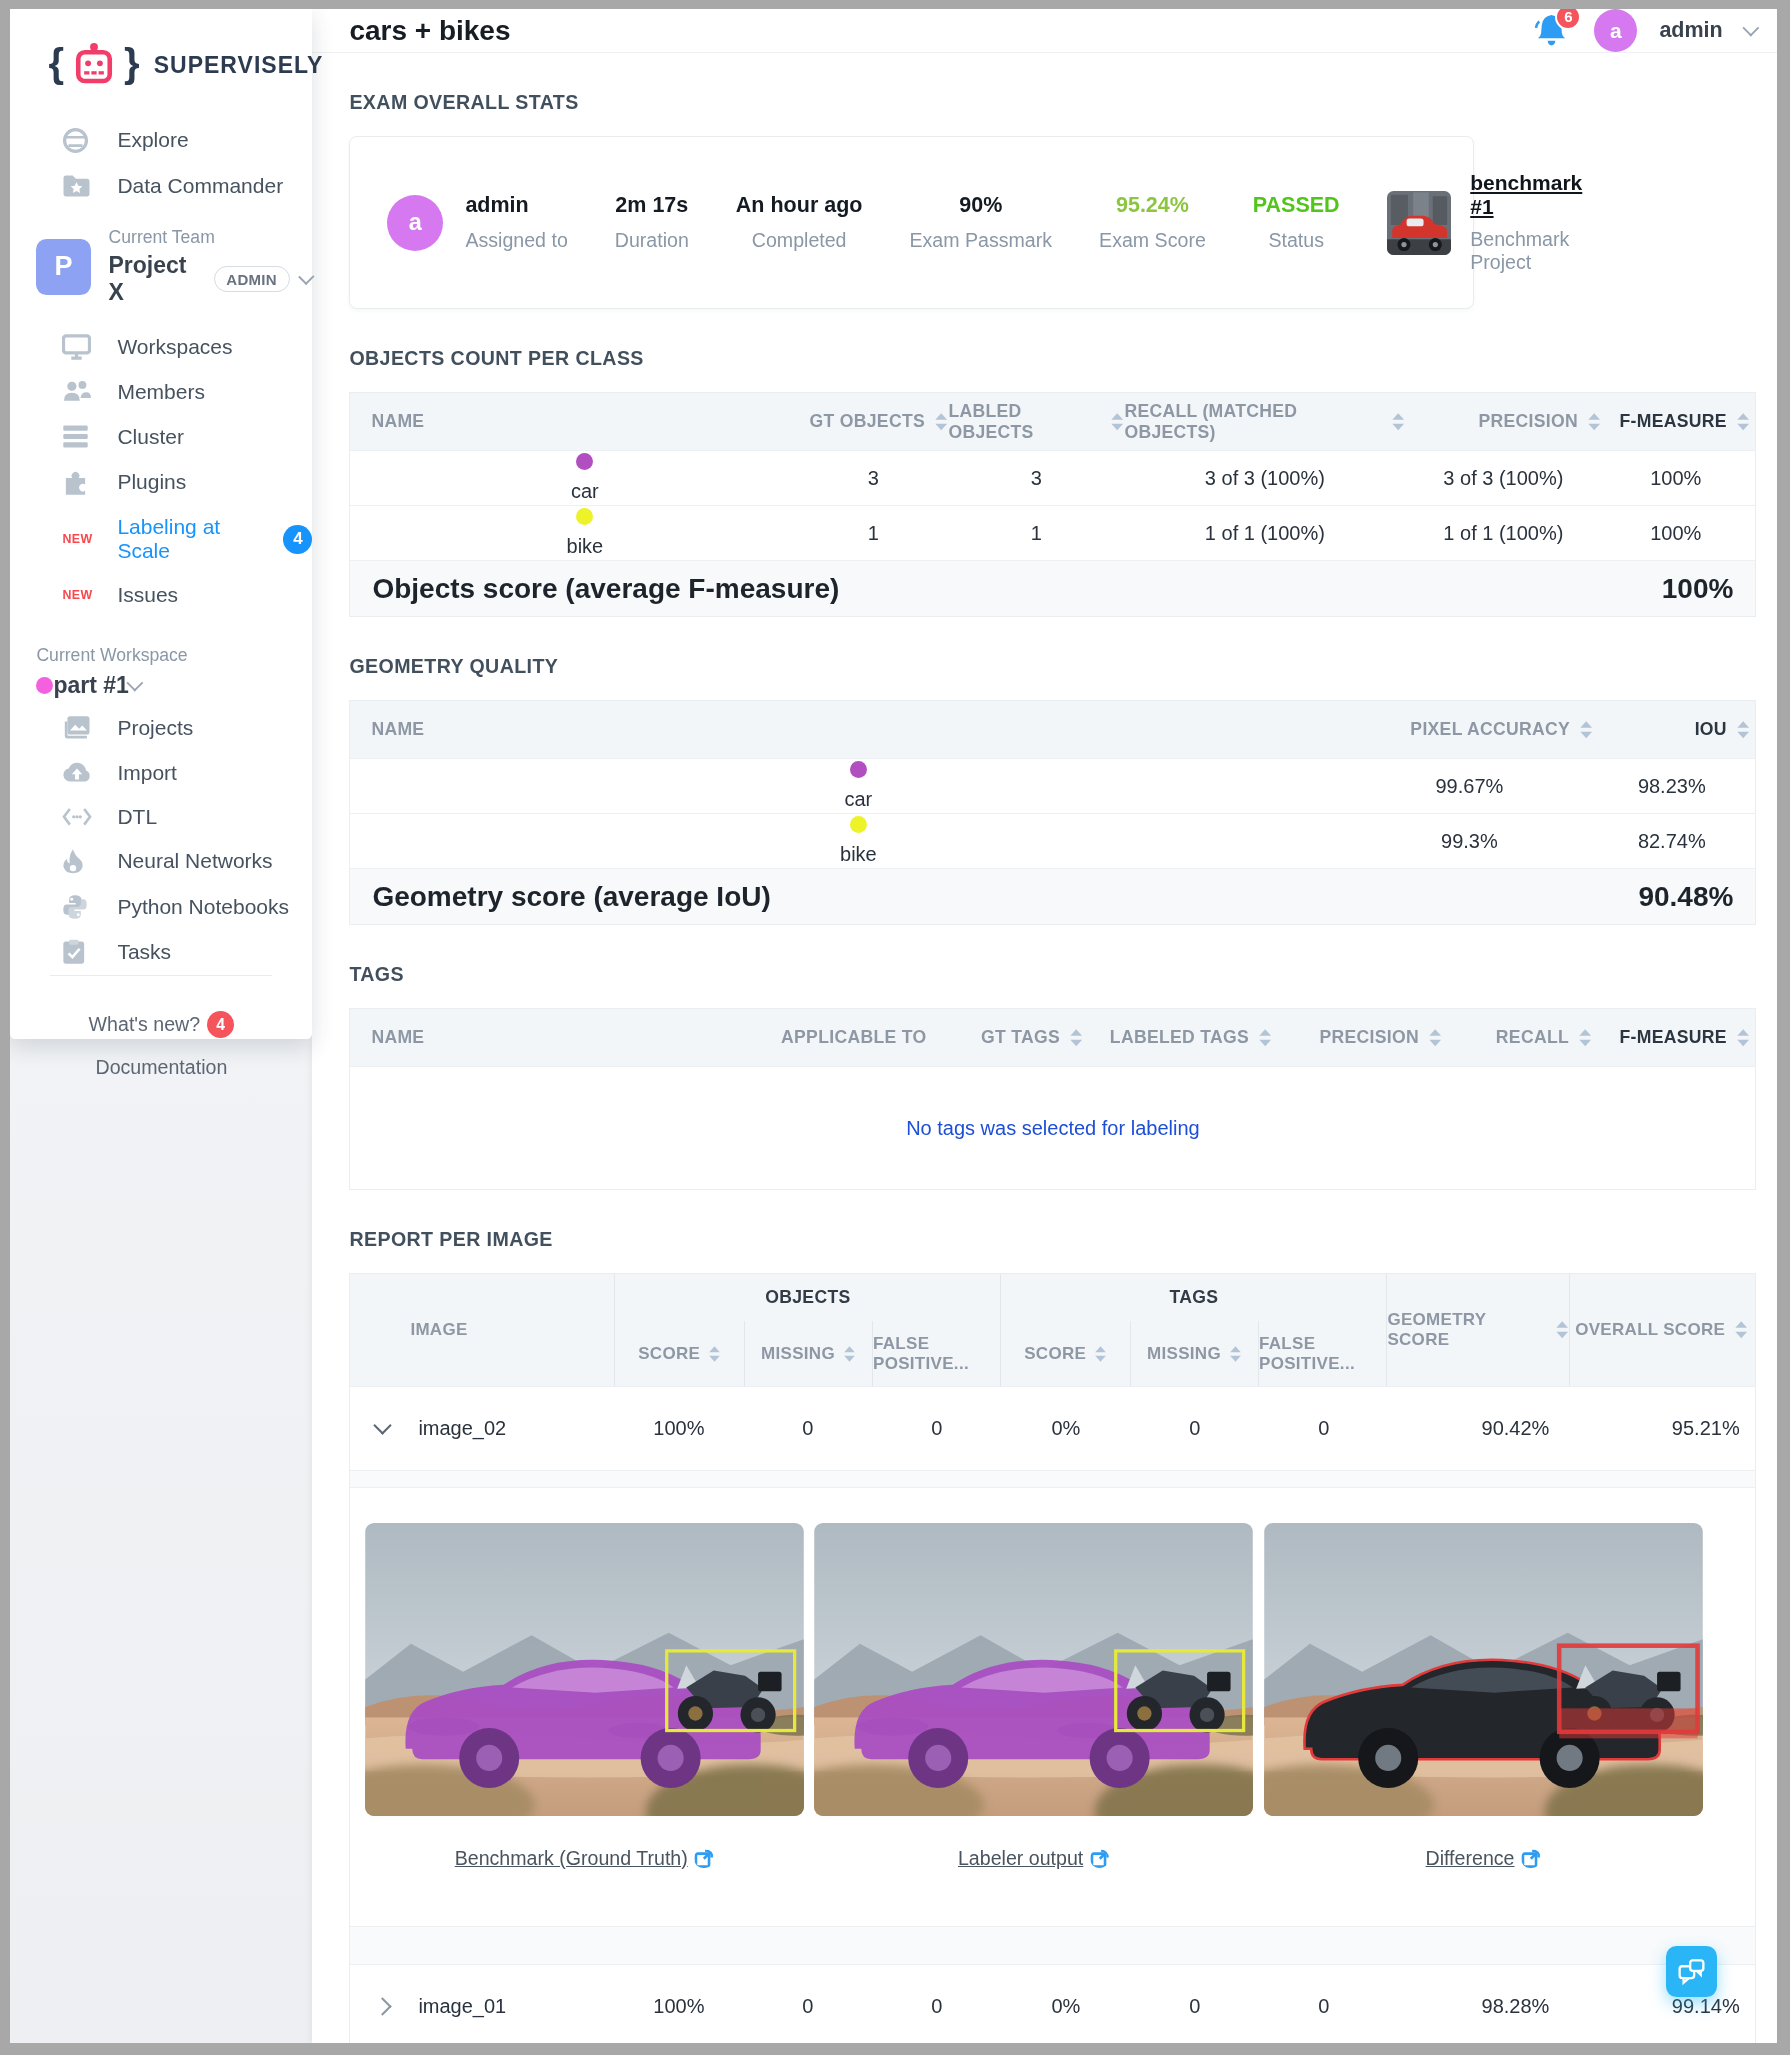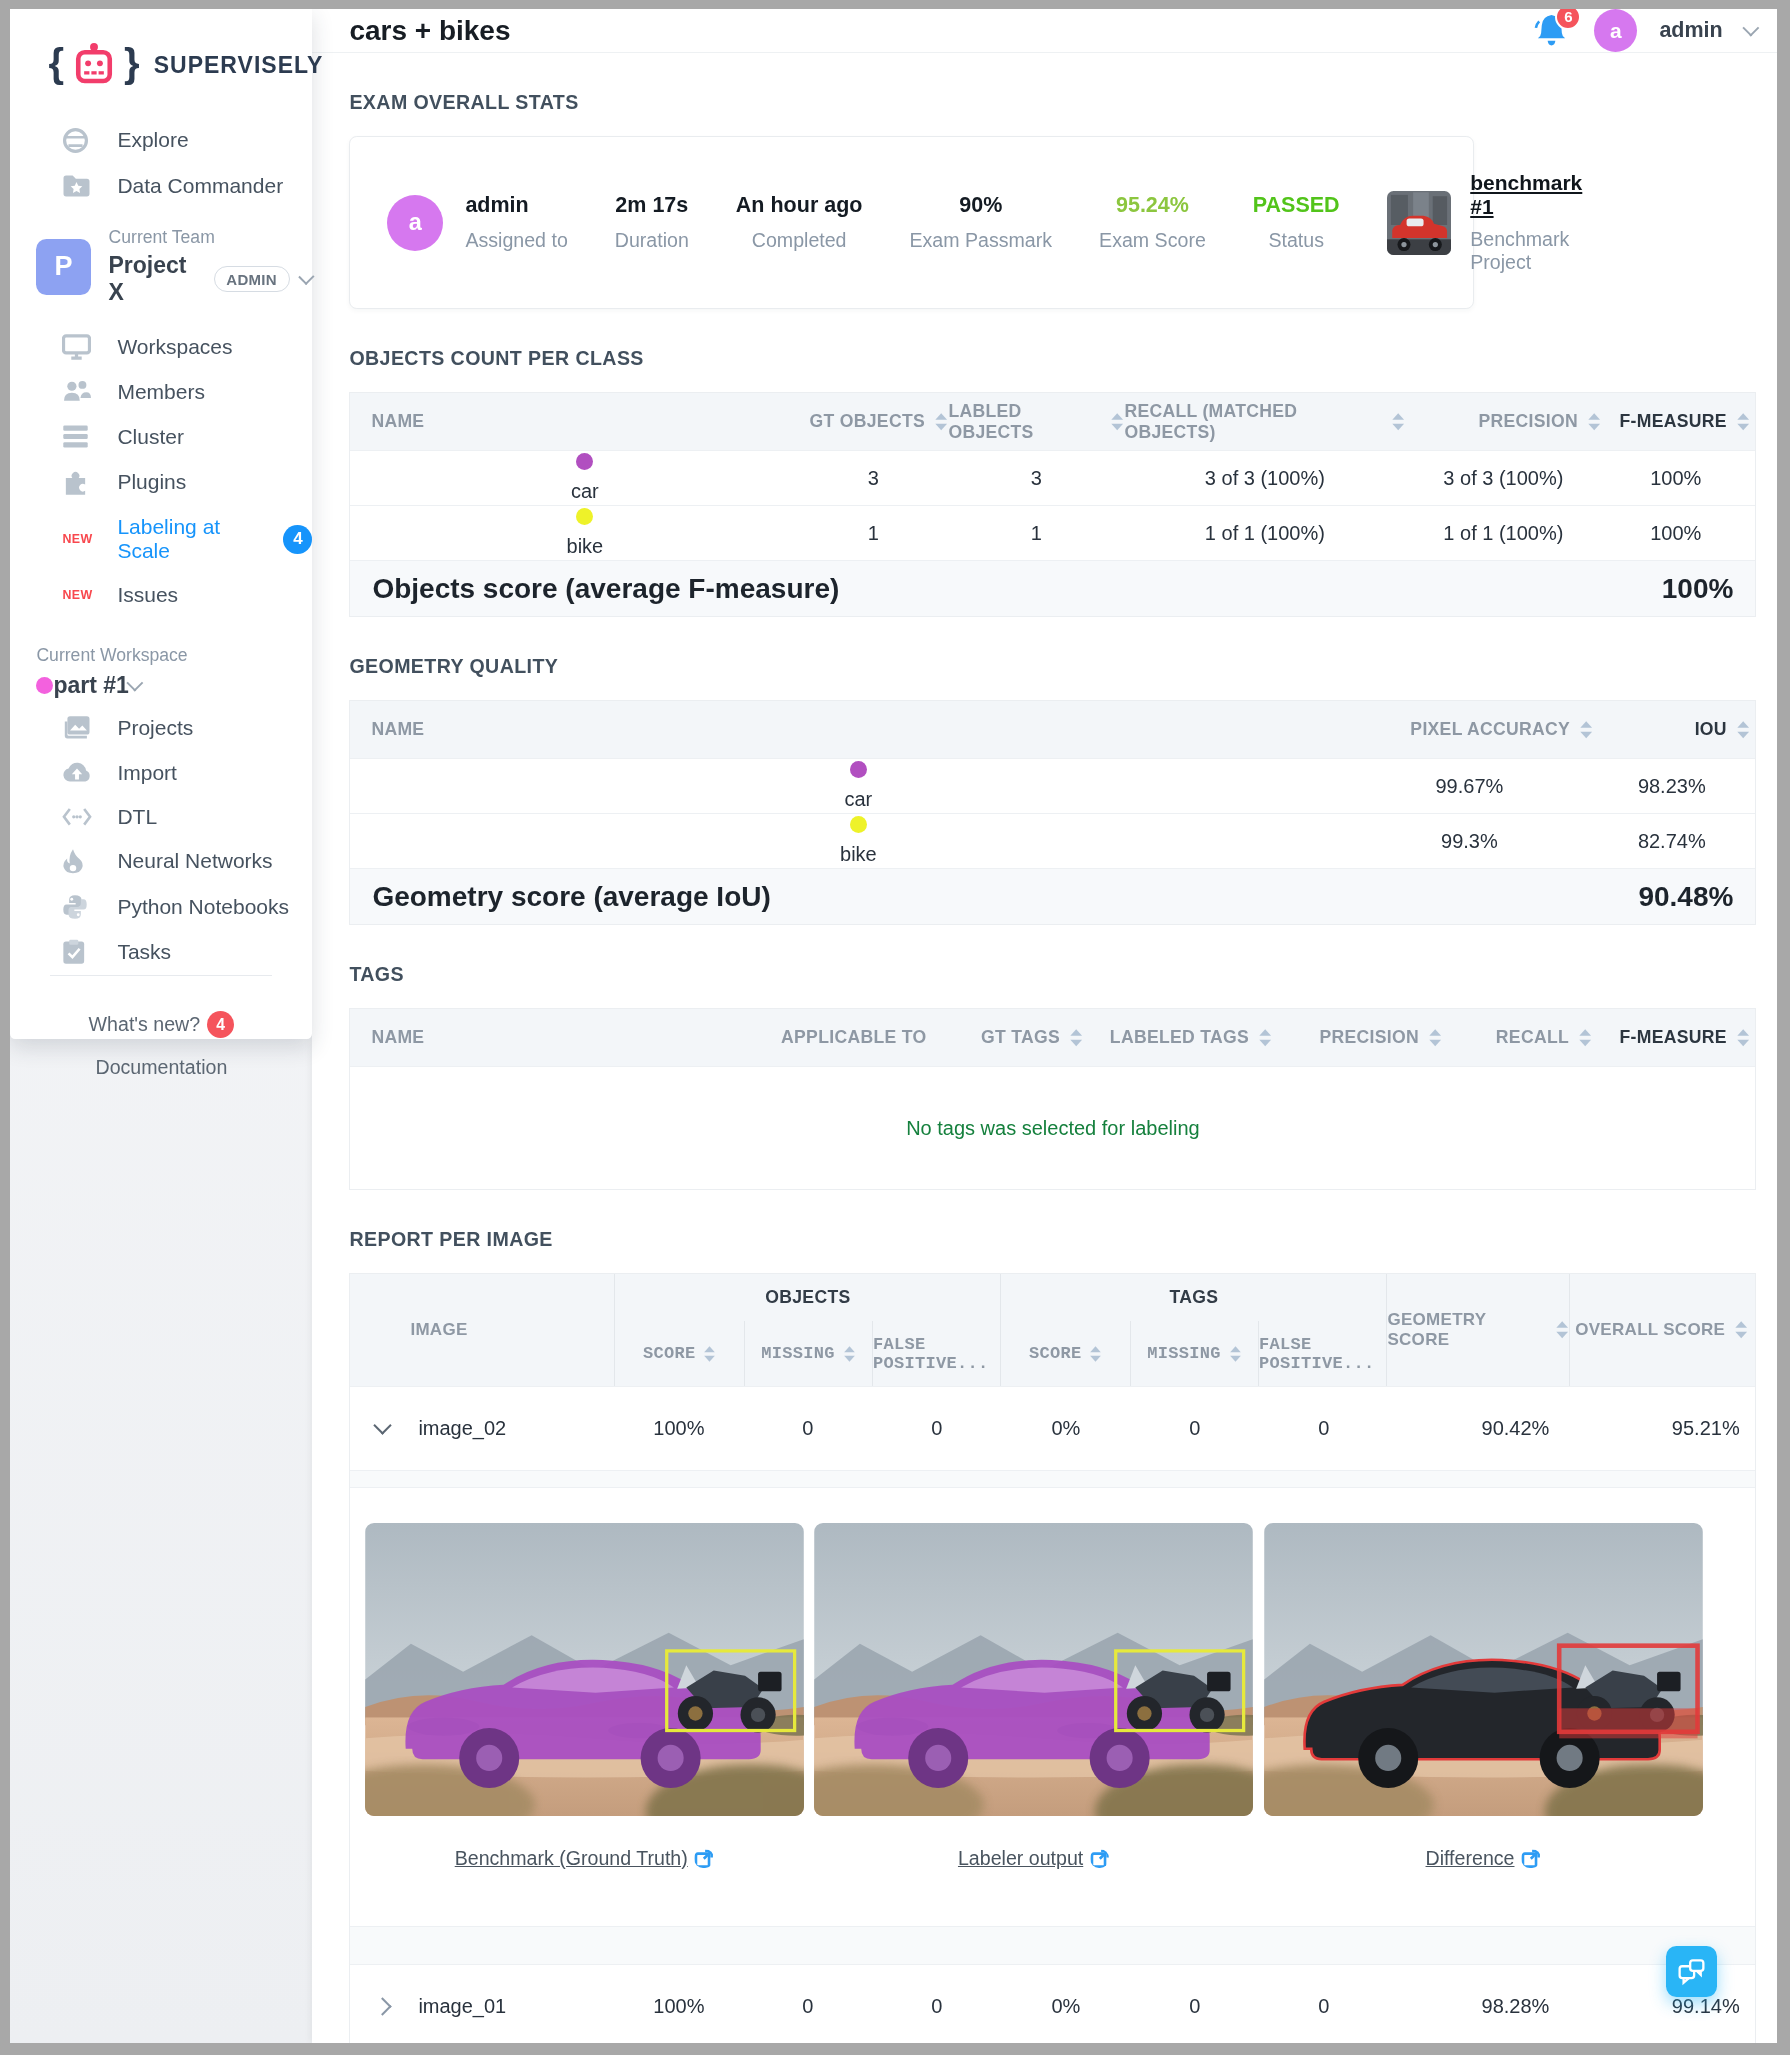--- a/index.html
+++ b/index.html
@@ -77,28 +77,28 @@
   .trow{display:flex;align-items:center;min-height:55px;font-size:20px;color:#29323d;border-top:1.3px solid #edf0f3;}
   .td{display:flex;align-items:center;flex-direction:column;}
   .td.num{justify-content:flex-end;}
   .cell-name{flex:1;padding-left:21px;display:flex;align-items:center;gap:10.4px;}
   .tfoot{background:#f7f9fb;border-top:1.3px solid #edf0f3;display:flex;align-items:center;justify-content:space-between;
     min-height:56px;font-size:28px;font-weight:700;color:#1d242c;padding:0 22px;text-align:right;}
   .sort{display:inline-flex;flex-direction:column;line-height:0;cursor:pointer;}
   .c-gt{width:150px;}.c-lab{width:176px;}.c-rec{width:281px;}.c-prec{width:196px;}.c-fm{width:154px;padding-right:5.2px;}
   .g-pix{width:248px;}.g-iou{width:162px;padding-right:5.2px;}
   .t-app{width:189px;}.t-gt{width:157px;}.t-ltag{width:189px;}.t-prec{width:170px;}.t-rec{width:150px;}.t-fm{width:163px;padding-right:5.2px;}
-  .empty-row{min-height:123px;display:flex;align-items:center;justify-content:center;font-size:20px;color:#15803d;border-top:1.3px solid #edf0f3;}
+  .empty-row{min-height:123px;display:flex;align-items:center;justify-content:center;font-size:20px;color:#1d4ed8;border-top:1.3px solid #edf0f3;}
 
   
   .rep-head{background:#f3f6f9;display:flex;align-items:stretch;min-height:112px;font-size:17px;font-weight:700;color:#8e98a4;letter-spacing:0.3px;}
   .rep-img-col{width:264px;display:flex;align-items:center;padding-left:60px;}
   .rep-group{width:386px;border-left:1.3px solid #e3e7eb;display:flex;flex-direction:column;}
   .rep-group-title{height:47px;display:flex;align-items:center;justify-content:center;color:#323c47;font-size:17.6px;}
-  .rep-subrow{display:flex;flex:1;font-family:Liberation Mono, monospace;}
+  .rep-subrow{display:flex;flex:1;}
   .rep-sub{width:129px;display:flex;align-items:center;justify-content:center;gap:7.8px;}
   .rep-sub + .rep-sub{border-left:1.3px solid #e3e7eb;}
   .rep-geo{width:183px;border-left:1.3px solid #e3e7eb;display:flex;align-items:center;justify-content:center;gap:9px;}
   .rep-ovr{width:184px;border-left:1.3px solid #e3e7eb;display:flex;align-items:center;justify-content:center;gap:9px;}
   .rep-row{display:flex;align-items:center;min-height:84px;font-size:20px;color:#29323d;border-top:1.3px solid #edf0f3;}
   .rep-row .img-cell{width:264px;display:flex;align-items:center;gap:29px;padding-left:26px;cursor:pointer;}
   .rep-row .vc{width:129px;display:flex;justify-content:center;}
   .rep-row .vg{width:183px;display:flex;justify-content:flex-end;padding-right:22px;}
   .rep-row .vo{width:184px;display:flex;justify-content:flex-end;padding-right:15.7px;}
   .chev-d{width:13px;height:13px;border-right:2px solid #5b6672;border-bottom:2px solid #5b6672;transform:rotate(45deg);margin-top:-5.2px;}

